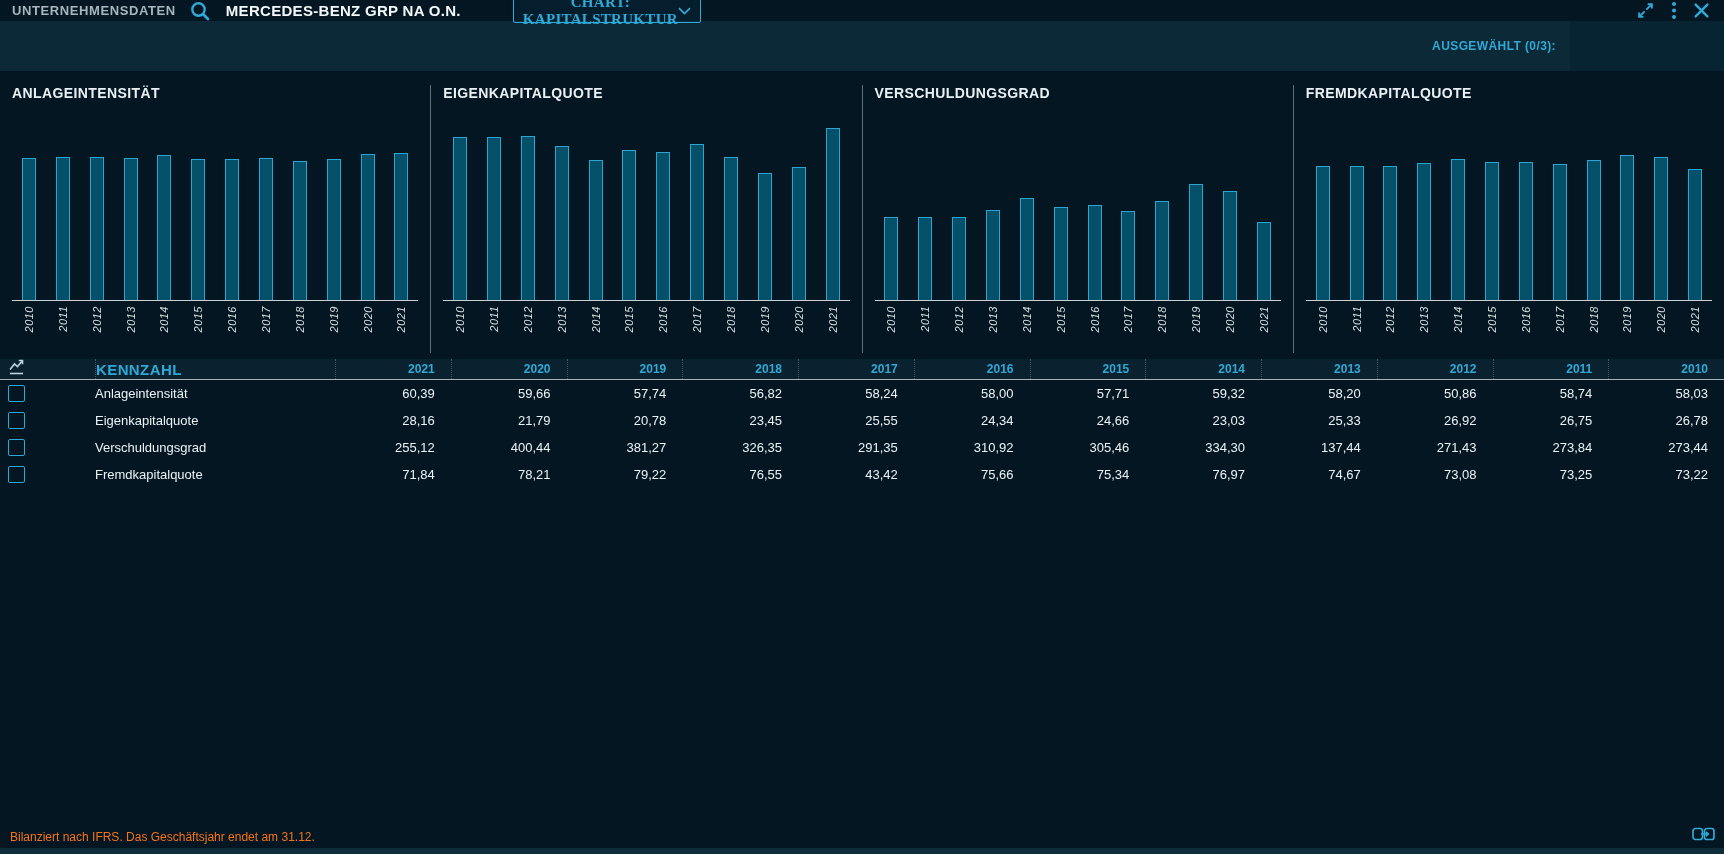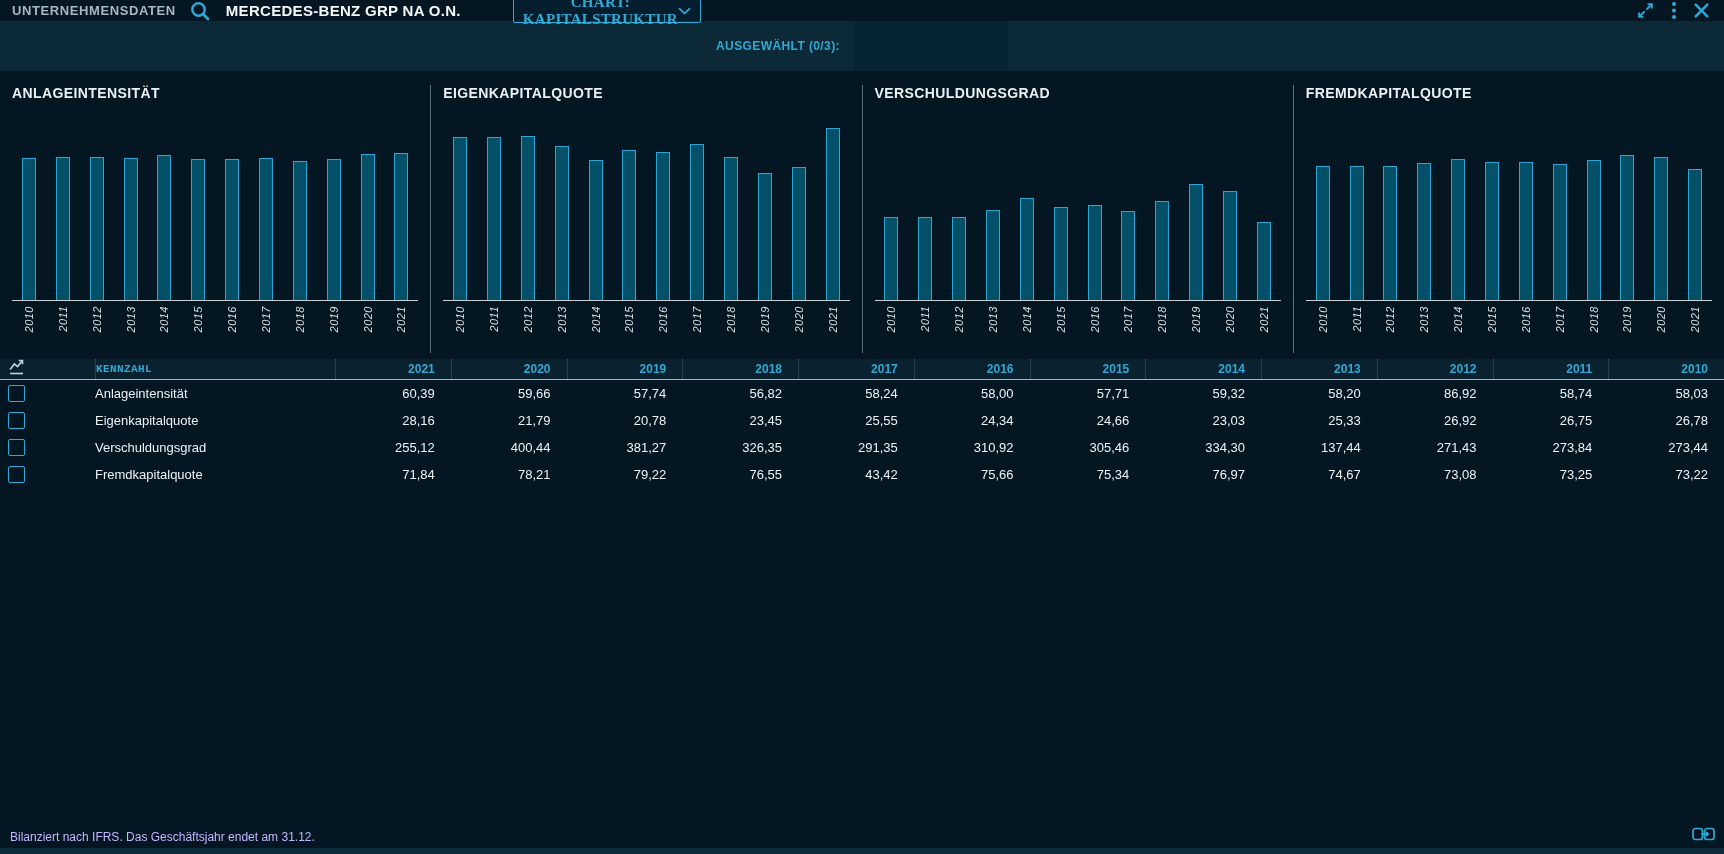--- a/index.html
+++ b/index.html
@@ -22,21 +22,21 @@
     display:flex; align-items:center; justify-content:space-between;
     border:1px solid var(--accent,#2fa9d6); border-radius:2px;
     background:rgba(47,169,214,0.06); color:var(--accent,#2fa9d6);
     font-family:Liberation Serif, serif; font-size:15px; font-weight:bold; letter-spacing:.3px;
     cursor:pointer;
   }
   .topbar-right { margin-left:auto; display:flex; align-items:center; gap:16px; padding-right:2px; }
 
   .toolbar {
     height:50px; background:var(--toolbar,#0b2937);
-    display:flex; align-items:center; justify-content:center;
+    display:flex; align-items:center; justify-content:flex-end;
   }
   .sel-label { font-size:12px; font-weight:bold; letter-spacing:.4px; color:var(--accent,#2fa9d6); margin-right:14px; }
   .sel-slot { width:154px; height:50px; background:var(--slot,#062431); }
 
   .charts { display:flex; padding-top:14px; }
   .chart-panel { flex:1 1 0; padding:0 12px; }
   .chart-panel + .chart-panel { border-left:1px solid var(--divider,#5c6e78); }
   .chart-title { font-size:14px; font-weight:bold; letter-spacing:.4px; color:#eaf0f3; height:18px; margin-bottom:14px; }
   .plot { height:183px; display:flex; align-items:flex-end; }
   .bar-slot { flex:1 1 0; display:flex; justify-content:center; align-items:flex-end; }
@@ -55,29 +55,29 @@
   }
 
   .table { margin-top:6px; }
   .trow { display:flex; align-items:center; }
   .thead { height:21px; background:var(--table-header-bg,#0a2230); border-bottom:1px solid var(--hairline,#a7b3ba); }
   .cell { white-space:nowrap; overflow:hidden; }
   .c-icon { width:95px; padding-left:8px; display:flex; align-items:center; align-self:stretch; }
   .c-name { width:240px; font-size:13px; align-self:stretch; display:flex; align-items:center; }
   .c-year { flex:1 1 0; text-align:right; padding-right:16px; font-size:13px; }
   .thead .c-name, .thead .c-year { border-left:1px dotted #41586a; align-self:stretch; }
-  .thead .c-name { font-size:11px; font-weight:bold; letter-spacing:.4px; color:var(--accent,#2fa9d6);font-family:Liberation Mono, monospace; }
+  .thead .c-name { font-size:15px; font-weight:bold; letter-spacing:.4px; color:var(--accent,#2fa9d6); }
   .thead .c-year { font-size:12px; font-weight:bold; color:var(--accent,#2fa9d6); display:flex; align-items:center; justify-content:flex-end; }
   .trow.body { height:27px; }
   .checkbox {
     width:17px; height:17px; border:1.5px solid var(--accent,#2fa9d6); border-radius:2px;
     display:inline-block; cursor:pointer; background:transparent;
   }
 
-  .footer-note { position:absolute; left:10px; bottom:10px; font-size:12px; color:#c4b5fd; }
+  .footer-note { position:absolute; left:10px; bottom:10px; font-size:12px; color:#f97316; }
   .go-logo { position:absolute; right:9px; bottom:9px; cursor:pointer; }
   .bottom-strip { position:absolute; left:0; bottom:0; width:100%; height:6px; background:var(--strip,#0e2c3a); }
 </style>
 </head>
 <body>
 
 <header class="topbar">
   <span class="app-label">UNTERNEHMENSDATEN</span>
   <span class="icon-btn search-icon">
     <svg width="24" height="24" viewBox="0 0 24 24" fill="none">
@@ -469,21 +469,21 @@
       <div class="cell c-name">Anlageintensität</div>
       <div class="cell c-year">60,39</div>
       <div class="cell c-year">59,66</div>
       <div class="cell c-year">57,74</div>
       <div class="cell c-year">56,82</div>
       <div class="cell c-year">58,24</div>
       <div class="cell c-year">58,00</div>
       <div class="cell c-year">57,71</div>
       <div class="cell c-year">59,32</div>
       <div class="cell c-year">58,20</div>
-      <div class="cell c-year">86,92</div>
+      <div class="cell c-year">50,86</div>
       <div class="cell c-year">58,74</div>
       <div class="cell c-year">58,03</div>
     </div>
     <div class="trow body">
       <div class="cell c-icon">
         <span class="checkbox"></span>
       </div>
       <div class="cell c-name">Eigenkapitalquote</div>
       <div class="cell c-year">28,16</div>
       <div class="cell c-year">21,79</div>

